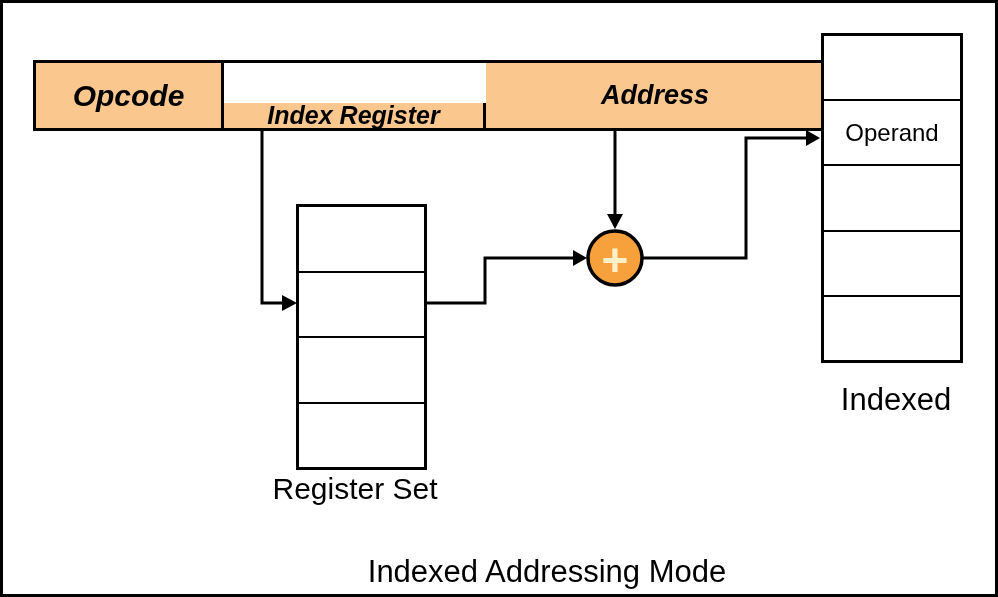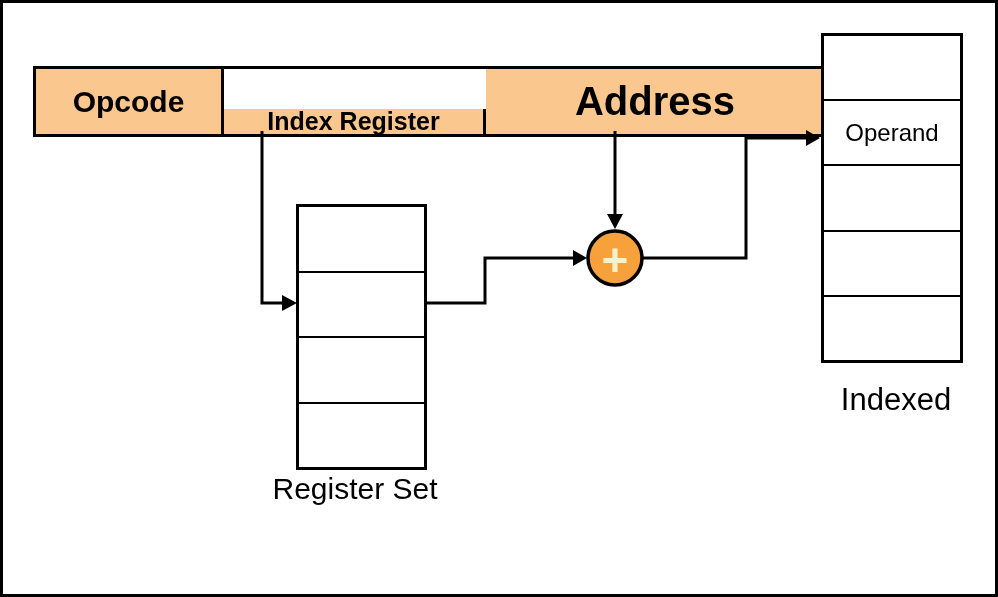--- a/index.html
+++ b/index.html
@@ -8,35 +8,36 @@
     width:998px;height:597px;
     box-sizing:border-box;
     border:3px solid #000;
     background:#fff;
     font-family:"Liberation Sans", sans-serif;
     color:#000;
     overflow:hidden;
   }
   
   .instr-row{
-    position:absolute;left:30px;top:63px;
+    position:absolute;left:30px;top:57px;
     width:794px;height:71px;
     box-sizing:border-box;
     border:3px solid #000;
     display:flex;
+    font-style:italic;
   }
   .instr-cell{
     box-sizing:border-box;
     background:#FAC78E;
     display:flex;align-items:center;justify-content:center;
     font-weight:bold;
   }
   .instr-cell.c1{width:188px;border-right:3px solid #000;font-size:30px;}
   .instr-cell.c2{width:262px;border-right:3px solid #000;font-size:25px;margin-top:40px;}
-  .instr-cell.c3{flex:1;font-size:40px;}
+  .instr-cell.c3{flex:1;font-size:27px;}
   
   .register-set{
     position:absolute;left:293px;top:201px;
     width:131px;height:266px;
     box-sizing:border-box;
     border:3px solid #000;
     background:#fff;
     display:flex;flex-direction:column;
   }
   .register-set .row{flex:1;box-sizing:border-box;}
@@ -116,14 +117,15 @@
 
     <path d="M640 255 L743 255 L743 135 L803 135" fill="none" stroke="#000" stroke-width="3"></path>
     <polygon points="817,135 803,127 803,143" fill="#000"></polygon>
 
     <circle cx="612" cy="255" r="27" stroke="#000" stroke-width="3.5" fill="#F6A13B"></circle>
     <text x="612" y="257" text-anchor="middle" dominant-baseline="central" font-family="Liberation Sans, sans-serif" font-size="46" font-weight="bold" fill="#FCF0C8">+</text>
   </svg>
 
   <div class="label register">Register Set</div>
   <div class="label memory-l">Indexed</div>
+  <div class="label caption">Indexed Addressing Mode</div>
 
 </div>
 
 </body></html>

